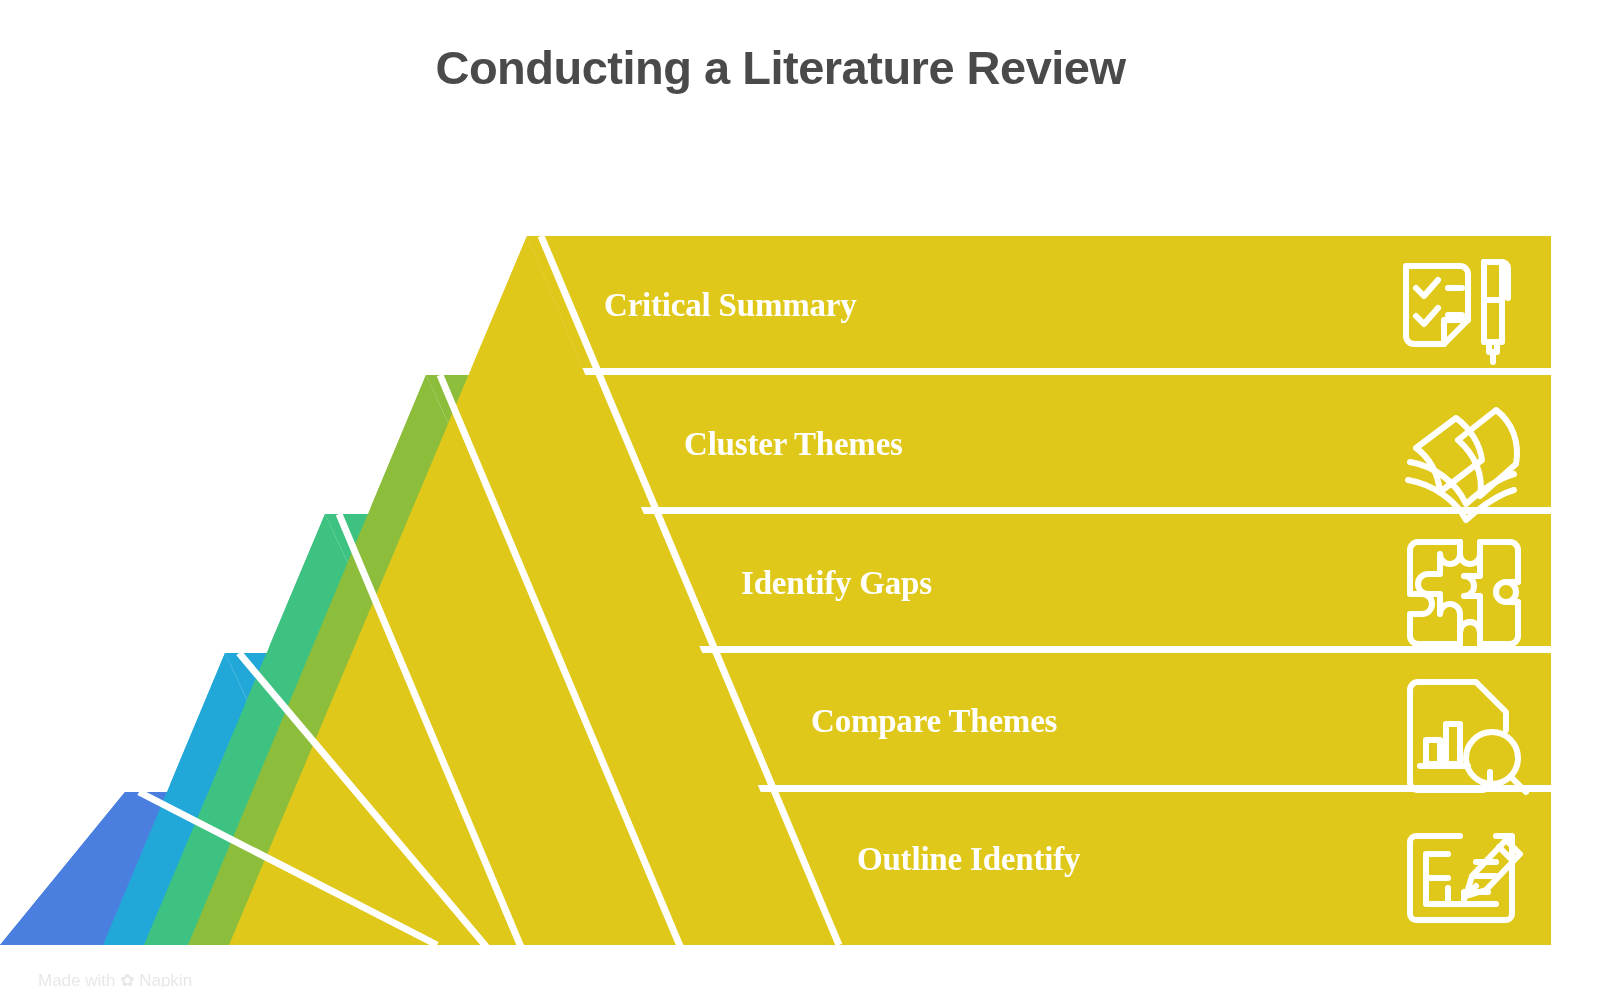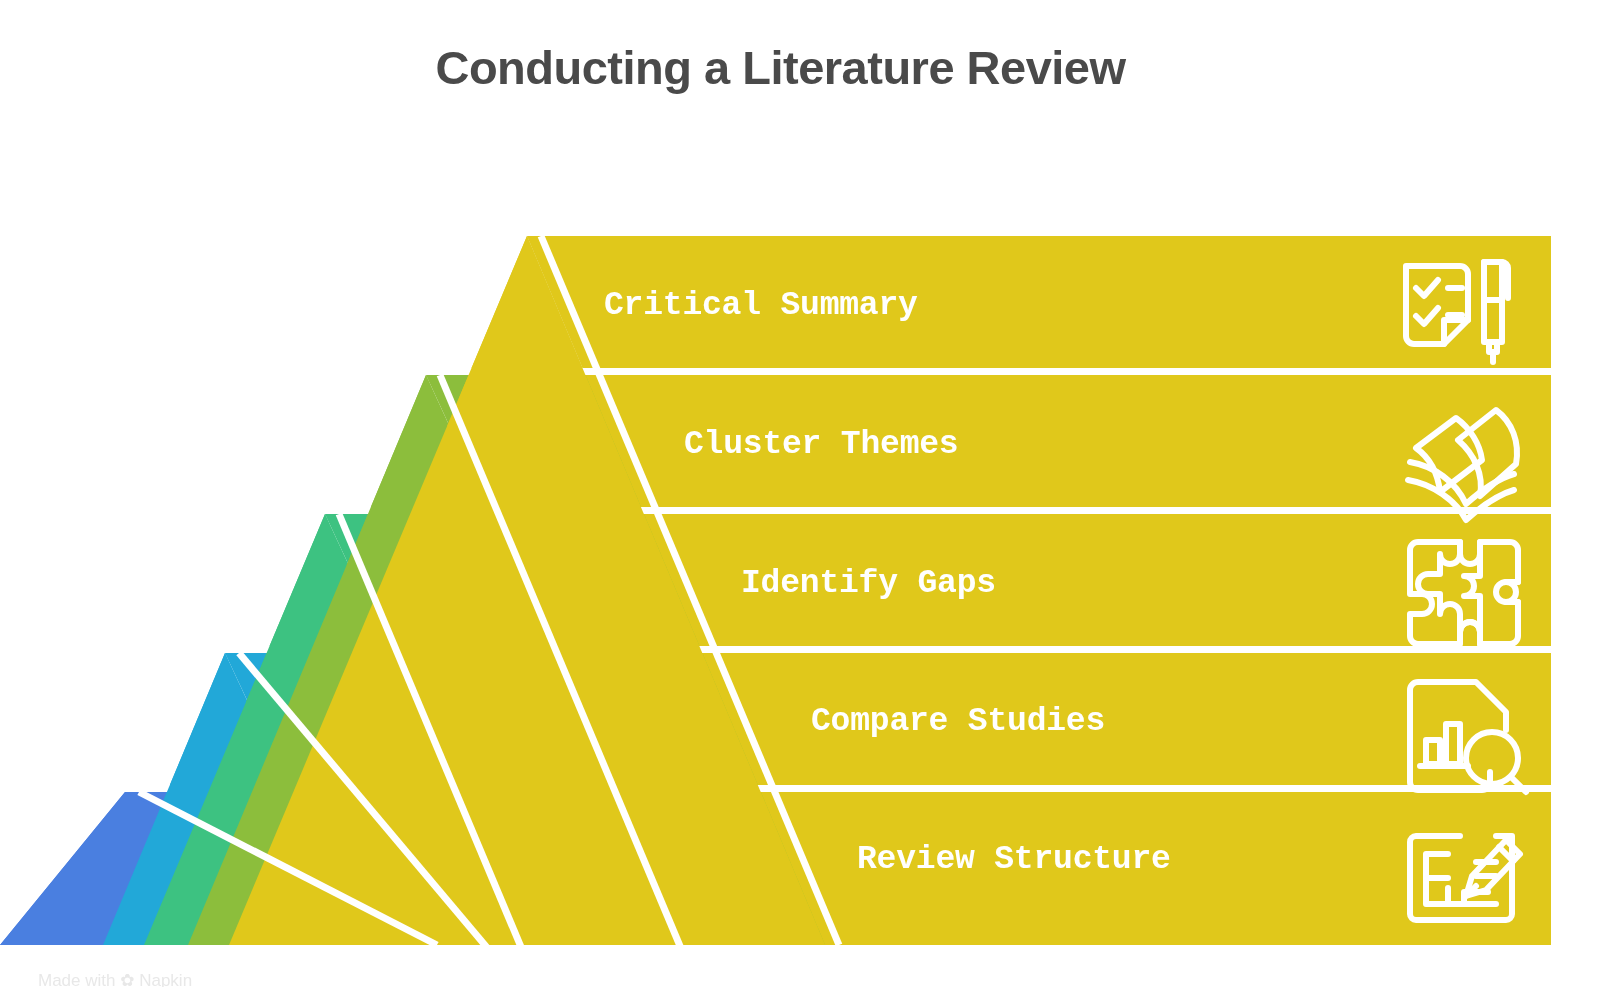--- a/index.html
+++ b/index.html
@@ -29,21 +29,21 @@
     font-family: "Liberation Sans", sans-serif;
     font-weight: bold;
     font-size: 47px;
     letter-spacing: -0.5px;
     color: #4a4a4a;
     line-height: 1.1;
     user-select: none;
   }
   .band-label {
     position: absolute;
-    font-family: Liberation Mono, monospace;
+    font-family: Liberation Serif, serif;
     font-weight: bold;
     font-size: 33px;
     color: #ffffff;
     white-space: nowrap;
     letter-spacing: -0.2px;
     user-select: none;
   }
   .watermark {
     position: absolute;
     left: 38px;
@@ -165,19 +165,19 @@
   </svg>
 
   <div class="chart-title" style="color: rgb(74, 74, 74);">Conducting a Literature Review</div>
 
   <div class="band-label" style="left: 604px; top: 287px; color: rgb(255, 255, 255);">Critical Summary</div>
 
   <div class="band-label" style="left: 684px; top: 426px; color: rgb(255, 255, 255);">Cluster Themes</div>
 
   <div class="band-label" style="left: 741px; top: 565px; color: rgb(255, 255, 255); text-align: right;">Identify Gaps</div>
 
-  <div class="band-label" style="left: 811px; top: 703px; color: rgb(255, 255, 255);">Compare Studies</div>
+  <div class="band-label" style="left: 811px; top: 703px; color: rgb(255, 255, 255);">Compare Themes</div>
 
-  <div class="band-label" style="left: 857px; top: 841px; color: rgb(255, 255, 255);">Review Structure</div>
+  <div class="band-label" style="left: 857px; top: 841px; color: rgb(255, 255, 255);">Outline Identify</div>
 
   <div class="watermark">Made with ✿ Napkin</div>
 
 </div>
 
 </body></html>

